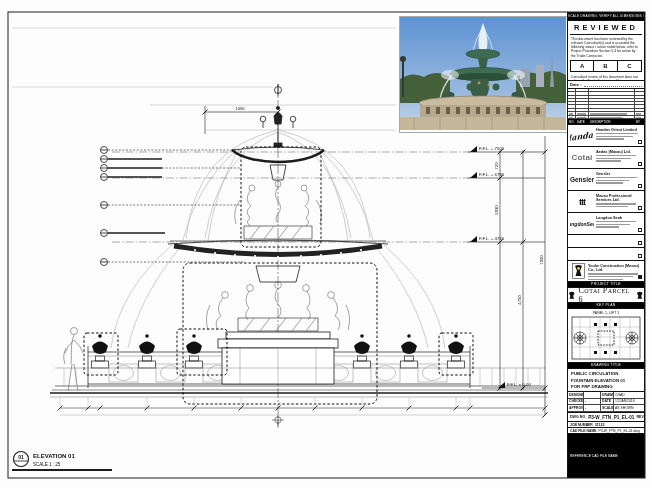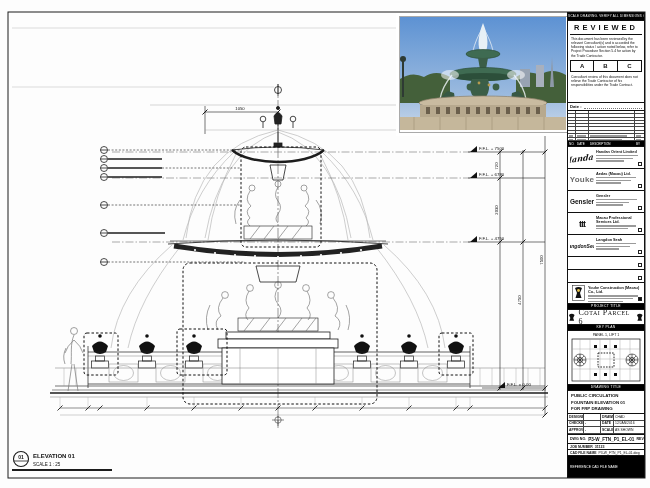--- a/index.html
+++ b/index.html
@@ -9,21 +9,21 @@
   .photo{position:absolute;left:399px;top:16px;width:168px;height:115px;background:#fff;
          border:1px solid #aaa;box-shadow:0 0 0 3px #fff;z-index:3;}
   .photo svg{display:block;}
   
   .titlecol{position:absolute;left:567px;top:12px;width:78px;height:466px;background:#fff;
             border:1px solid #111;z-index:4;box-sizing:border-box;display:flex;flex-direction:column;}
   .titlecol *{box-sizing:border-box;}
   .blackbar{background:#000;color:#fff;font-size:3.2px;line-height:1;display:flex;align-items:center;
             justify-content:center;white-space:nowrap;overflow:hidden;letter-spacing:.3px;}
   .tb-top{height:8px;border-bottom:1px solid #111;font-size:3px;}
-  .stamp{height:82px;border-bottom:1px solid #111;padding:1px 2px;overflow:hidden;}
+  .stamp{height:60px;border-bottom:1px solid #111;padding:1px 2px;overflow:hidden;}
   .stamp-title{font-size:7.5px;font-weight:bold;letter-spacing:3px;text-align:center;
                border-bottom:1px solid #111;padding:1px 0 2px 0;}
   .stamp-body{font-size:3.4px;line-height:1.25;padding:1.5px 1px;}
   .abc{display:grid;grid-template-columns:1fr 1fr 1fr;border:1px solid #111;height:12px;margin:1px 0;}
   .abc div{display:flex;align-items:center;justify-content:center;font-size:6px;font-weight:bold;
            border-right:1px solid #111;}
   .abc div:last-child{border-right:none;}
   .daterow{height:8px;border-bottom:1px solid #111;display:flex;align-items:center;gap:2px;
            font-size:4.2px;padding:0 2px;}
   .dateline{flex:1;border-bottom:0.5px dotted #777;height:4px;}
@@ -611,21 +611,21 @@
     <div class="cinfo">
         <div class="cname">Handan Orient Limited</div>
       <i class="bl" style="width:92%"></i>
         <i class="bl" style="width:80%"></i>
         <i class="bl" style="width:60%"></i>
       </div>
     <span class="cbx"></span>
   </div>
 
   <div class="cblock">
-    <div class="clogo logo-aedas">Youke</div>
+    <div class="clogo logo-aedas">Cotai</div>
     <div class="cinfo">
         <div class="cname">Aedas (Macau) Ltd.</div>
       <i class="bl" style="width:88%"></i>
         <i class="bl" style="width:76%"></i>
         <i class="bl" style="width:55%"></i>
       </div>
     <span class="cbx"></span>
   </div>
 
   <div class="cblock">

